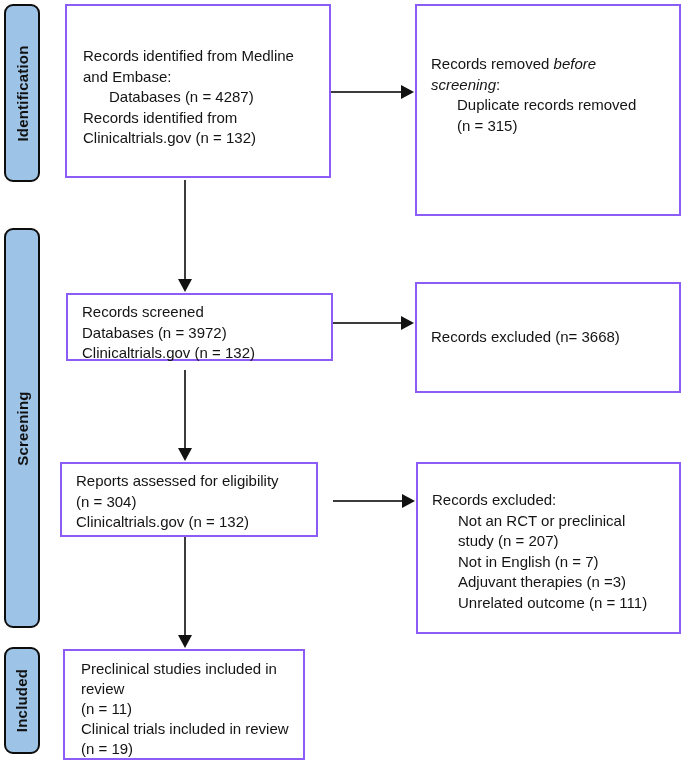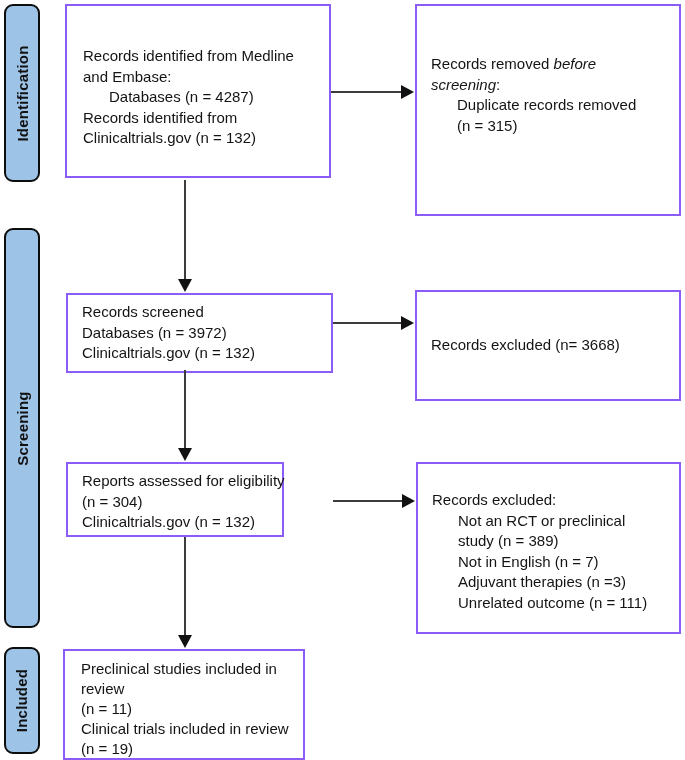--- a/index.html
+++ b/index.html
@@ -86,40 +86,40 @@
     <div class="line">Clinicaltrials.gov (n = 132)</div>
   </div>
 
   <div class="flow-box" style="left:415px; top:4px; width:266px; height:212px; padding:48px 8px 0 14px;">
     <div class="line"><span>Records removed </span><span class="em">before</span></div>
     <div class="line"><span class="em">screening</span><span>:</span></div>
     <div class="line indent">Duplicate records removed</div>
     <div class="line indent">(n = 315)</div>
   </div>
 
-  <div class="flow-box" style="left:66px; top:293px; width:267px; height:80px; padding:7px 8px 8px 14px;">
+  <div class="flow-box" style="left:66px; top:293px; width:267px; height:68px; padding:7px 8px 8px 14px;">
     <div class="line">Records screened</div>
     <div class="line">Databases (n = 3972)</div>
     <div class="line">Clinicaltrials.gov (n = 132)</div>
   </div>
 
-  <div class="flow-box" style="left:415px; top:282px; width:266px; height:111px; padding:0 0 0 14px; display:flex; align-items:center;margin-top:8px;">
+  <div class="flow-box" style="left:415px; top:282px; width:266px; height:111px; padding:0 0 0 14px; display:flex; align-items:center;">
     <div class="line">Records excluded (n= 3668)</div>
   </div>
 
-  <div class="flow-box" style="left:66px; top:462px; width:218px; height:75px; padding:7px 24px 0 14px;">
+  <div class="flow-box" style="left:60px; top:462px; width:258px; height:75px; padding:7px 24px 0 14px;">
     <div class="line">Reports assessed for eligibility</div>
     <div class="line">(n = 304)</div>
     <div class="line">Clinicaltrials.gov (n = 132)</div>
   </div>
 
   <div class="flow-box" style="left:416px; top:462px; width:265px; height:172px; padding:26px 8px 0 14px;">
     <div class="line">Records excluded:</div>
     <div class="line indent">Not an RCT or preclinical</div>
-    <div class="line indent">study (n = 389)</div>
+    <div class="line indent">study (n = 207)</div>
     <div class="line indent">Not in English (n = 7)</div>
     <div class="line indent">Adjuvant therapies (n =3)</div>
     <div class="line indent">Unrelated outcome (n = 111)</div>
   </div>
 
   <div class="flow-box" style="left:63px; top:649px; width:242px; height:111px; padding:8px 8px 0 16px; line-height:20px;">
     <div class="line">Preclinical studies included in</div>
     <div class="line">review</div>
     <div class="line">(n = 11)</div>
     <div class="line">Clinical trials included in review</div>

